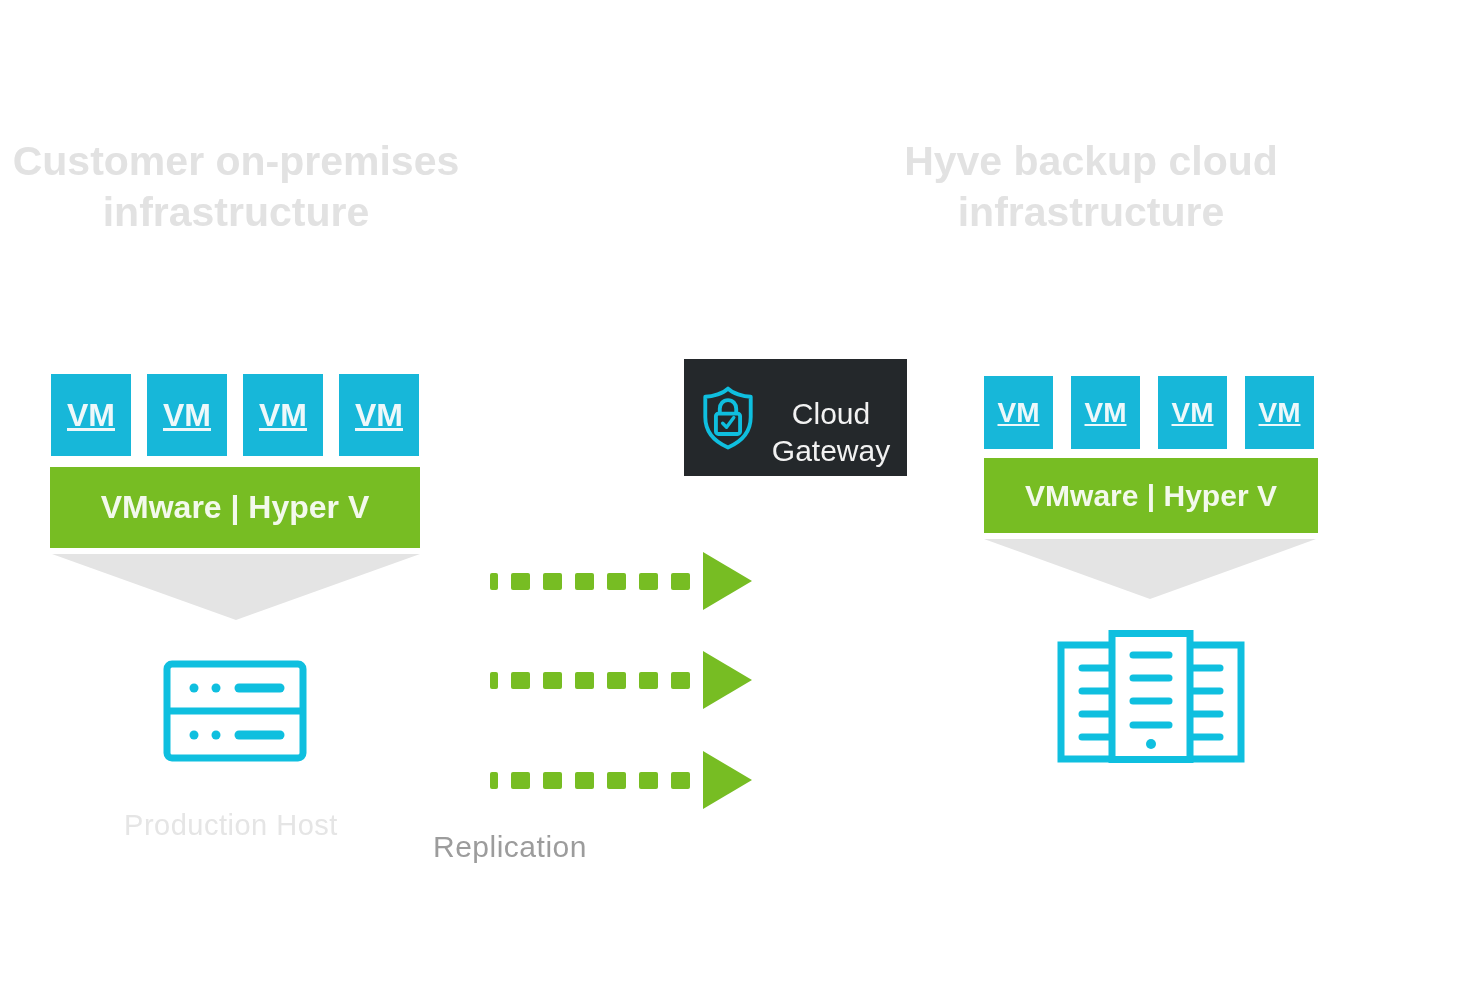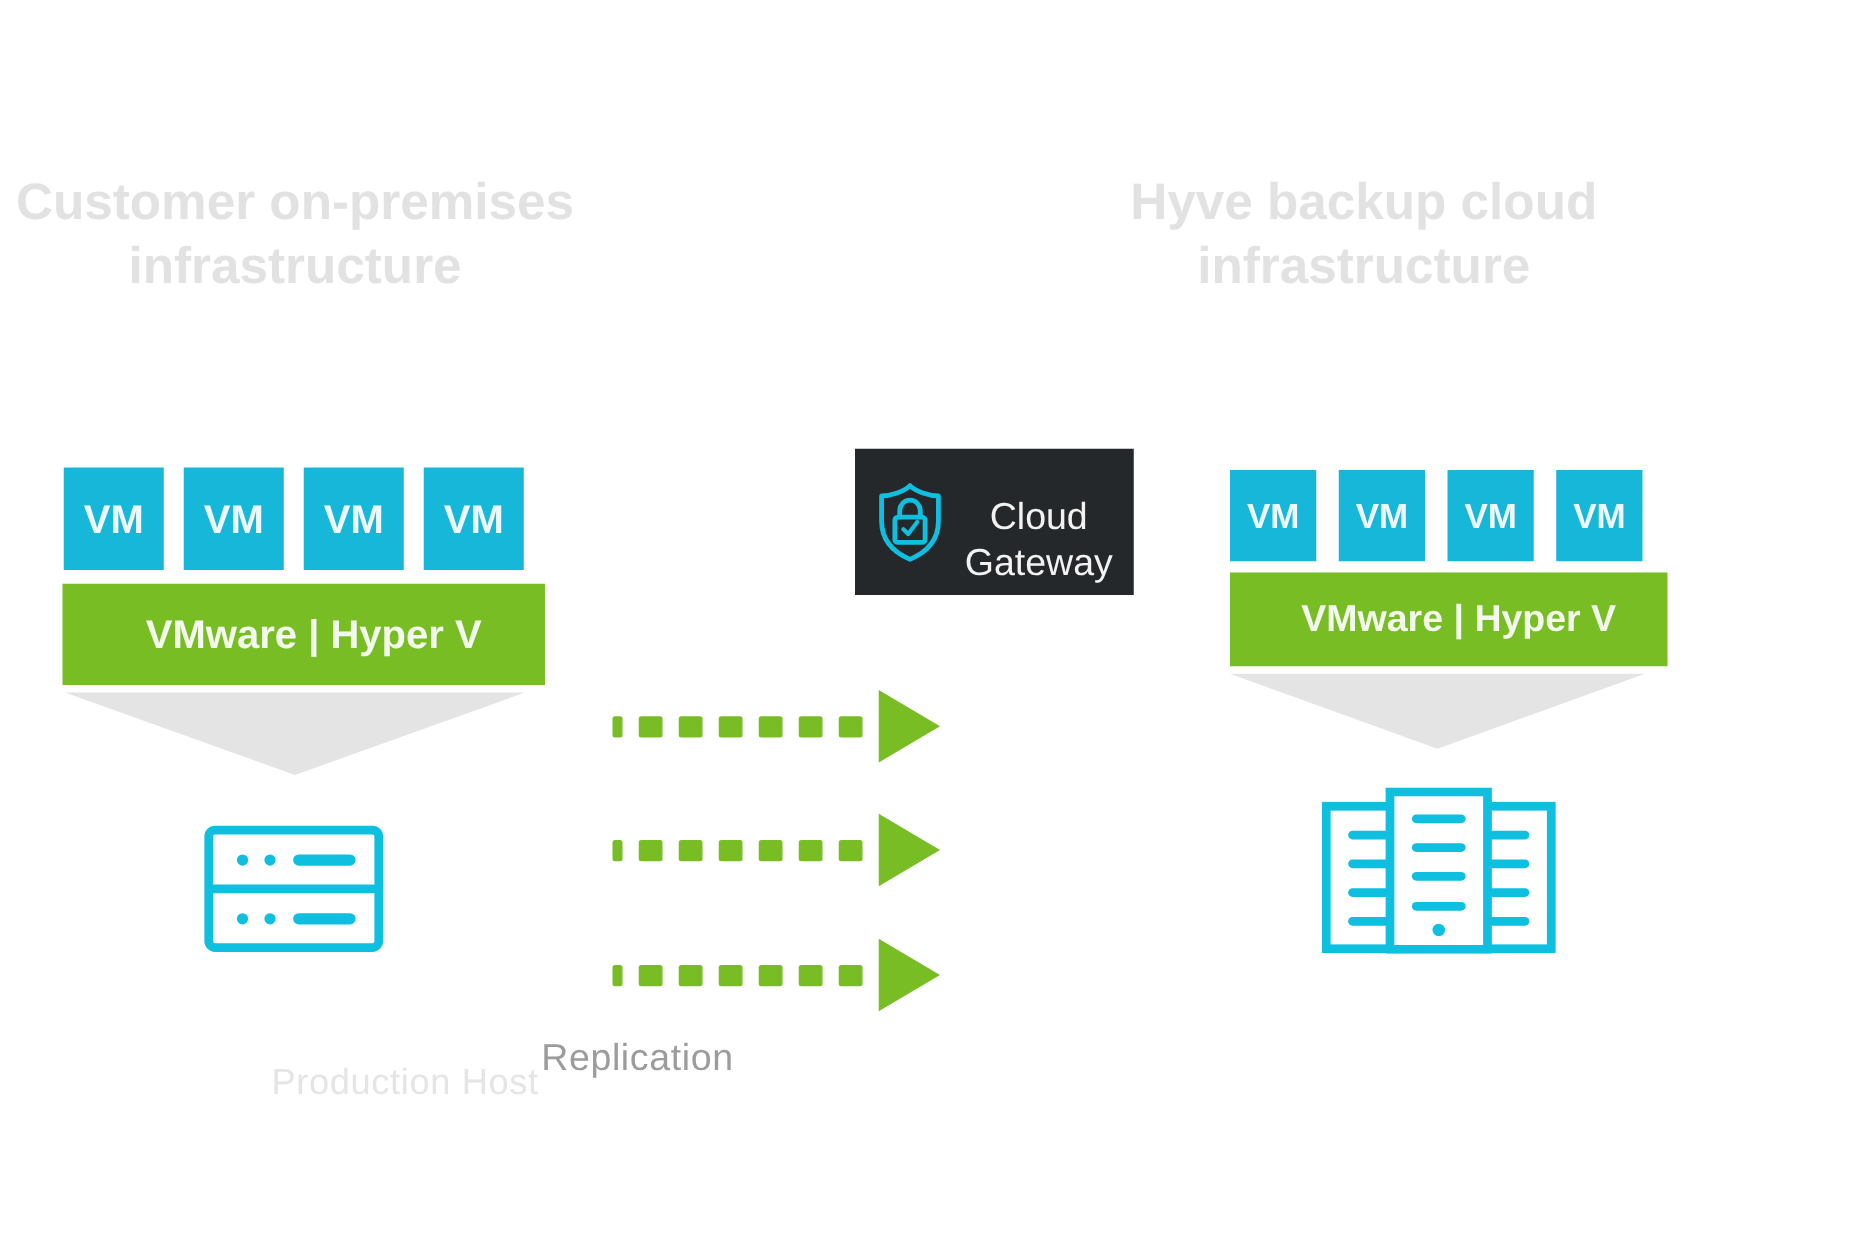--- a/index.html
+++ b/index.html
@@ -2,23 +2,23 @@
 <html style="--cyan: #17b7d9; --icon-cyan: #0fbfdf; --green: #77bd23; --gateway-dark: #24282b; --triangle-gray: #e4e4e4; --title-gray: #e2e2e2; --host-label-gray: #e5e5e5; --replication-gray: #9c9c9c;"><head>
 <meta charset="utf-8">
 <style>
   html,body{margin:0;padding:0;background:#ffffff;}
   .canvas{position:relative;width:1360px;height:987px;background:#ffffff;
           font-family:"Liberation Sans",sans-serif;overflow:hidden;}
   .abs{position:absolute;}
   .section-title{font-weight:bold;font-size:41px;line-height:51px;text-align:center;
                  color:var(--title-gray,#e2e2e2);}
   .vm-box{background:var(--cyan,#17b7d9);color:#eef8fa;font-weight:bold;
+          display:flex;align-items:center;justify-content:center;text-decoration:underline;}
+  .hv-bar{background:var(--green,#77bd23);color:#f3f9ec;font-weight:bold;
           display:flex;align-items:center;justify-content:center;}
-  .hv-bar{background:var(--green,#77bd23);color:#f3f9ec;font-weight:bold;
-          display:flex;align-items:center;justify-content:center;padding-left:16px;}
   .funnel{width:0;height:0;}
   .host-label{font-size:29px;color:var(--host-label-gray,#e5e5e5);text-align:center;
               letter-spacing:0.5px;}
   .gateway{background:var(--gateway-dark,#24282b);display:flex;align-items:center;
            justify-content:center;gap:13px;}
   .gateway-text{color:#f2f2f2;font-size:30px;line-height:37px;text-align:center;margin-top:28px;}
   .arrow-row{display:flex;align-items:center;gap:13px;}
   .dash{background:var(--green,#77bd23);border-radius:2px;}
   .dash-start{width:8px;height:17px;}
   .dash-full{width:19px;height:17px;}
@@ -55,21 +55,21 @@
       <line x1="76" y1="75" x2="117" y2="75" stroke-width="9" stroke-linecap="round"></line>
     </g>
     <g fill="var(--icon-cyan,#0fbfdf)">
       <circle cx="31" cy="28" r="4.5"></circle>
         <circle cx="53" cy="28" r="4.5"></circle>
       <circle cx="31" cy="75" r="4.5"></circle>
         <circle cx="53" cy="75" r="4.5"></circle>
     </g>
   </svg>
 
-  <div class="abs host-label" style="left:31px;top:850px;width:400px;text-align:right;">Production Host</div>
+  <div class="abs host-label" style="left:31px;top:809px;width:400px;">Production Host</div>
 
   <div class="abs gateway" style="left:684px;top:359px;width:223px;height:117px;">
     <svg width="58" height="66" viewBox="0 0 60 68">
       <g stroke="var(--icon-cyan,#0fbfdf)" fill="none" stroke-width="4" stroke-linejoin="round">
         <path d="M30 3.5 C25 8.5 14.5 12 6.5 12 L6.5 33 C6.5 49 16 58.5 30 64.5 C44 58.5 53.5 49 53.5 33 L53.5 12 C45.5 12 35 8.5 30 3.5 Z"></path>
         <path d="M21.5 30 L21.5 24.5 C21.5 19.5 25 15.5 30 15.5 C35 15.5 38.5 19.5 38.5 24.5 L38.5 30"></path>
         <rect x="17.5" y="29.5" width="25" height="21" rx="2.5"></rect>
         <path d="M24.5 39.5 L28.5 43.5 L36 33.5" stroke-width="3.5" stroke-linecap="round"></path>
       </g>
     </svg>

